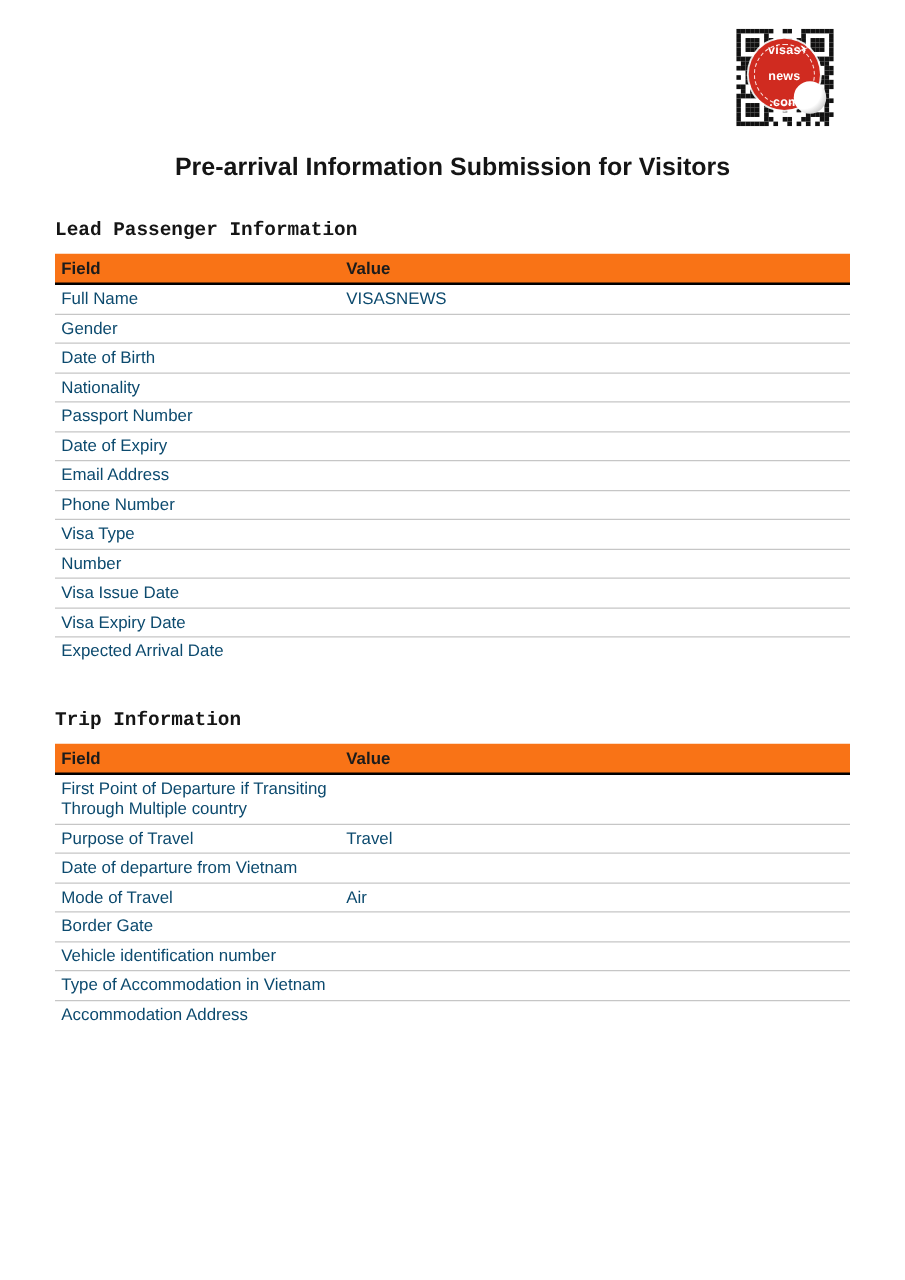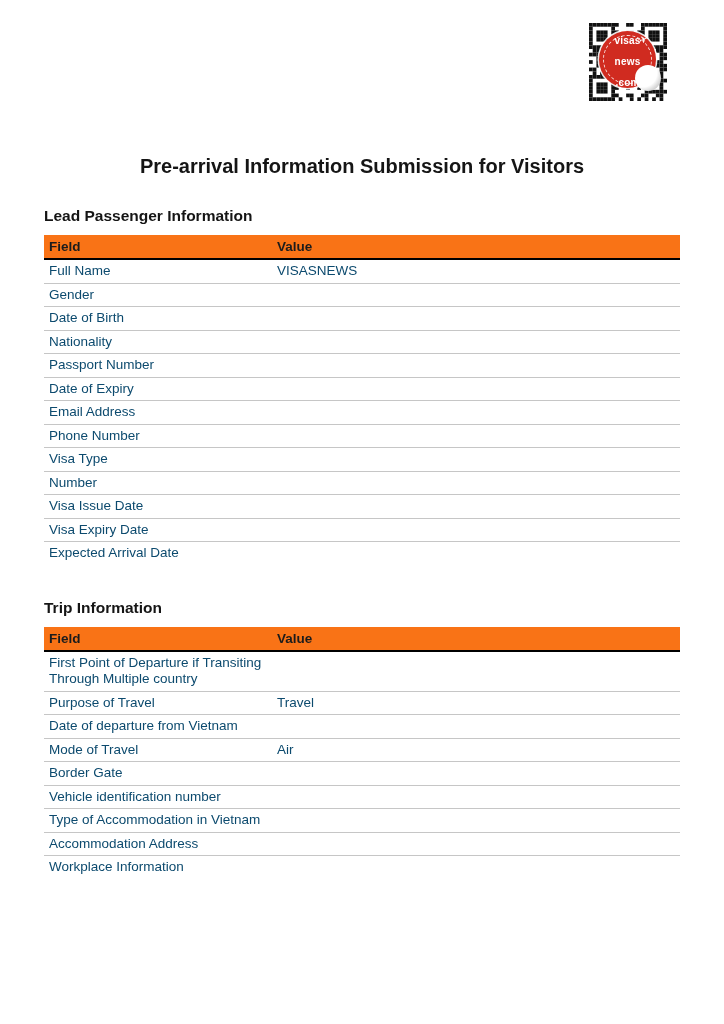--- a/index.html
+++ b/index.html
@@ -42,30 +42,30 @@
     position: absolute; top: 3px; right: 9px;
     color: #ffffff; font-size: 10px;
     transform: rotate(-20deg);
   }
   .curl {
     position: absolute; right: -5px; bottom: -3px;
     width: 26px; height: 26px;
     background: radial-gradient(circle at 30% 30%, #ffffff 55%, #cfcfcf 78%, #ffffff 85%);
     border-radius: 50%;
   }
-  .content { padding: 16px 44px; margin-top: 16px; }
+  .content { padding: 0 44px; }
   h1.title {
     margin: 0; padding-top: 121px;
     text-align: center;
     font-size: 20px; line-height: 26px;
     font-weight: bold; color: #151515;
   }
   h2.section-heading {
     margin: 0; font-size: 15.5px; line-height: 20px;
-    font-weight: bold; color: #151515;
+    font-weight: bold; color: #151515; font-family: Liberation Mono, monospace;
   }
   h2.first { margin-top: 27px; }
   h2.second { margin-top: 33px; }
   table.info-table {
     width: 100%;
     border-collapse: collapse;
     margin-top: 9px;
     table-layout: fixed;
   }
   table.info-table col.col-field { width: 228px; }
@@ -469,19 +469,15 @@
   <tr>
     <td>Type of Accommodation in Vietnam</td>
     <td></td>
   </tr>
 
   <tr>
     <td>Accommodation Address</td>
     <td></td>
   </tr>
 
-  <tr>
-    <td>Workplace Information</td>
-    <td></td>
-  </tr>
 </tbody>
   </table>
 </div>
 
 </body></html>

